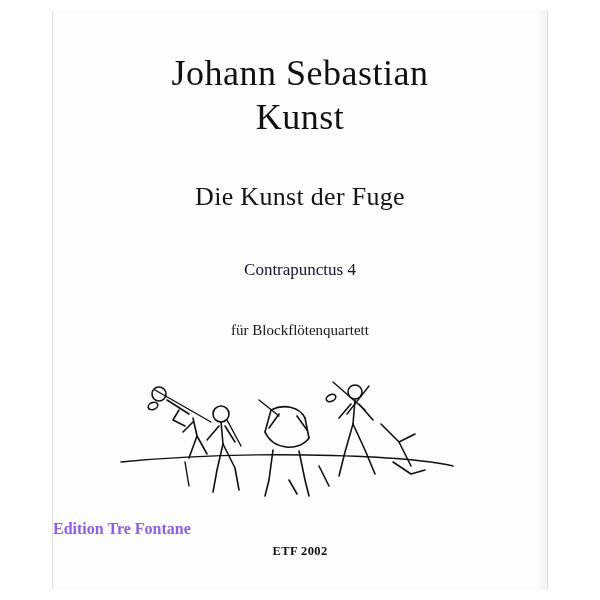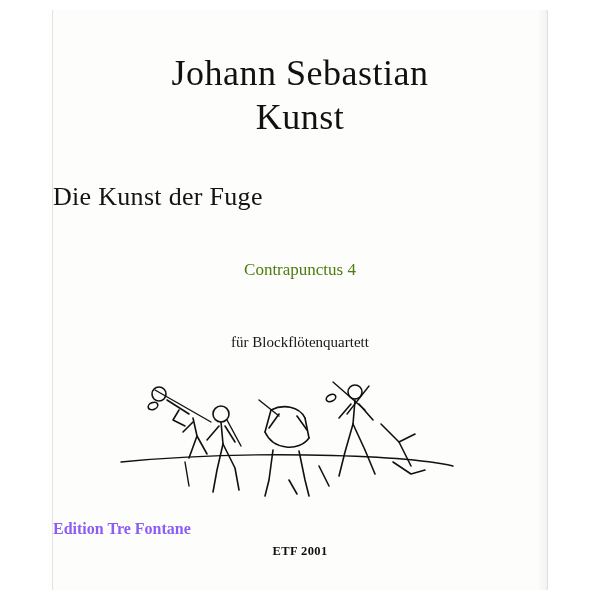--- a/index.html
+++ b/index.html
@@ -59,53 +59,54 @@
   }
   .composer .line2 {
     display: block;
   }
 
   .work-title {
     position: absolute;
     left: 0;
     top: 172px;
     width: 100%;
+    text-align: center;
     font-family: "Liberation Serif", serif;
     font-size: 26px;
     letter-spacing: 0.3px;
     color: #141414;
   }
 
   .movement {
     position: absolute;
     left: 0;
     top: 250px;
     width: 100%;
     text-align: center;
     font-family: "Liberation Serif", serif;
     font-size: 17px;
-    color: #4d7c0f;
+    color: #0f172a;
   }
 
   .catalog {
     position: absolute;
     left: 0;
     top: 277px;
     width: 100%;
     text-align: center;
     font-family: "Liberation Serif", serif;
     font-size: 8.5px;
     letter-spacing: 0.2px;
     color: #2a2a2a;
   }
 
   .scoring {
     position: absolute;
     left: 0;
-    top: 324px;
+    top: 312px;
     width: 100%;
     text-align: center;
     font-family: "Liberation Serif", serif;
     font-size: 15px;
     color: #171717;
   }
 
   .artwork {
     position: absolute;
     left: 40px;
@@ -204,16 +205,16 @@
         <path d="M 300 92 L 318 104 L 332 100"></path>
         <path d="M 226 96 L 236 116"></path>
         <path d="M 196 110 L 204 124"></path>
 
         <ellipse cx="60" cy="36" rx="5" ry="3.4" transform="rotate(-22 60 36)"></ellipse>
         <ellipse cx="238" cy="28" rx="5" ry="3.4" transform="rotate(-25 238 28)"></ellipse>
       </svg>
     </div>
 
     <div class="publisher">Edition Tre Fontane</div>
-    <div class="edition-number">ETF 2001</div>
+    <div class="edition-number">ETF 2002</div>
 
   </div>
 </div>
 
 </body></html>

